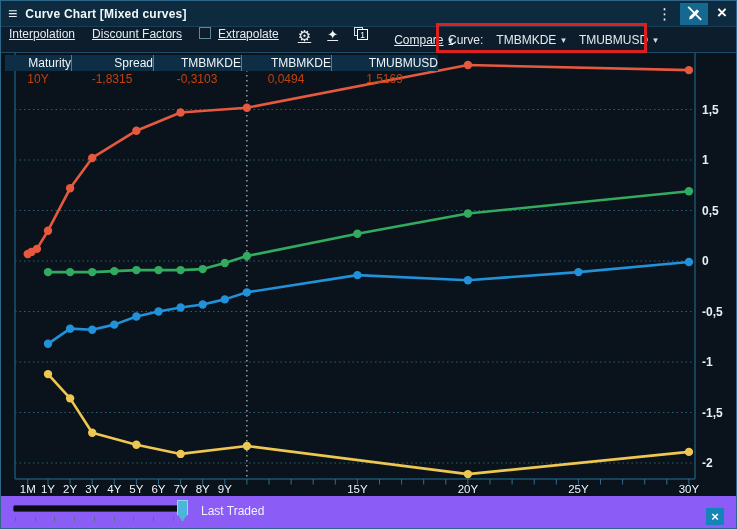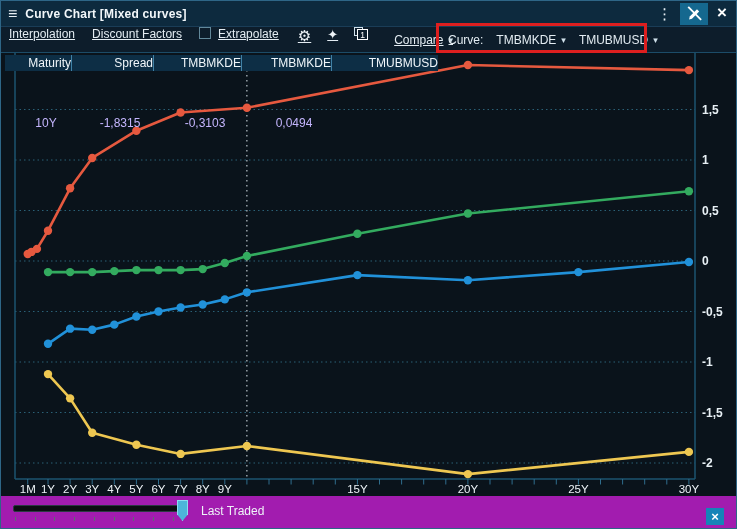--- a/index.html
+++ b/index.html
@@ -50,27 +50,27 @@
   #curve-svg{position:absolute;left:0;top:0;}
   #legend-header{
     position:absolute;left:4px;top:2px;width:433px;height:16px;
     background:#0d2e45;display:grid;grid-template-columns:66px 82px 88px 90px 107px;
     z-index:5;color:#f0f6fa;font-size:12px;
   }
   #legend-header .cell{display:flex;align-items:center;justify-content:flex-end;gap:6px;}
   #legend-header .cell + .cell{border-left:1px solid #3f81a6;padding-left:46px;}
   .swatch{width:7px;height:7px;display:inline-block;}
   #legend-values{
-    position:absolute;left:12px;top:18px;width:433px;height:16px;
+    position:absolute;left:4px;top:18px;width:433px;height:16px;
     display:grid;grid-template-columns:66px 82px 88px 90px 107px;
-    z-index:5;color:#c4b5fd;font-size:12px;margin-top:44px;
+    z-index:5;color:#c2410c;font-size:12px;
   }
   #legend-values .cell{display:flex;align-items:center;justify-content:center;}
   
-  #bottombar{position:relative;height:34px;background:#a21caf;}
+  #bottombar{position:relative;height:34px;background:#8b5cf6;}
   #slider-track{position:absolute;left:12px;top:9px;width:166px;height:7px;background:#0b0e11;border:1px solid #2c3944;border-radius:2px;cursor:pointer;}
   #slider-ticks{position:absolute;left:0;top:21px;height:5px;width:200px;}
   #slider-ticks i{position:absolute;top:0;width:1px;height:4px;background:#5d6c75;}
   #slider-handle{
     position:absolute;left:176px;top:4px;width:11px;height:21px;
     background:#4cb6da;border:1px solid #8adcf2;
     clip-path:polygon(0 0,100% 0,100% 68%,50% 100%,0 68%);cursor:grab;
   }
   #last-traded{position:absolute;left:200px;top:8px;font-size:12px;color:#eef4f8;}
   #bottom-close{
@@ -278,20 +278,21 @@
         <span class="swatch" style="background: rgb(230, 89, 63);"></span>
         <span>TMUBMUSD</span>
       </span>
     </div>
 
     <div id="legend-values">
       <span class="cell">10Y</span>
       <span class="cell">-1,8315</span>
       <span class="cell">-0,3103</span>
       <span class="cell">0,0494</span>
+      <span class="cell">1,5169</span>
     </div>
   </div>
 
   <div id="bottombar">
     <div id="slider-track"></div>
     <div id="slider-ticks">
         <i style="left: 14px;"></i>
         <i style="left: 33.7px;"></i>
         <i style="left: 53.4px;"></i>
         <i style="left: 73.1px;"></i>

